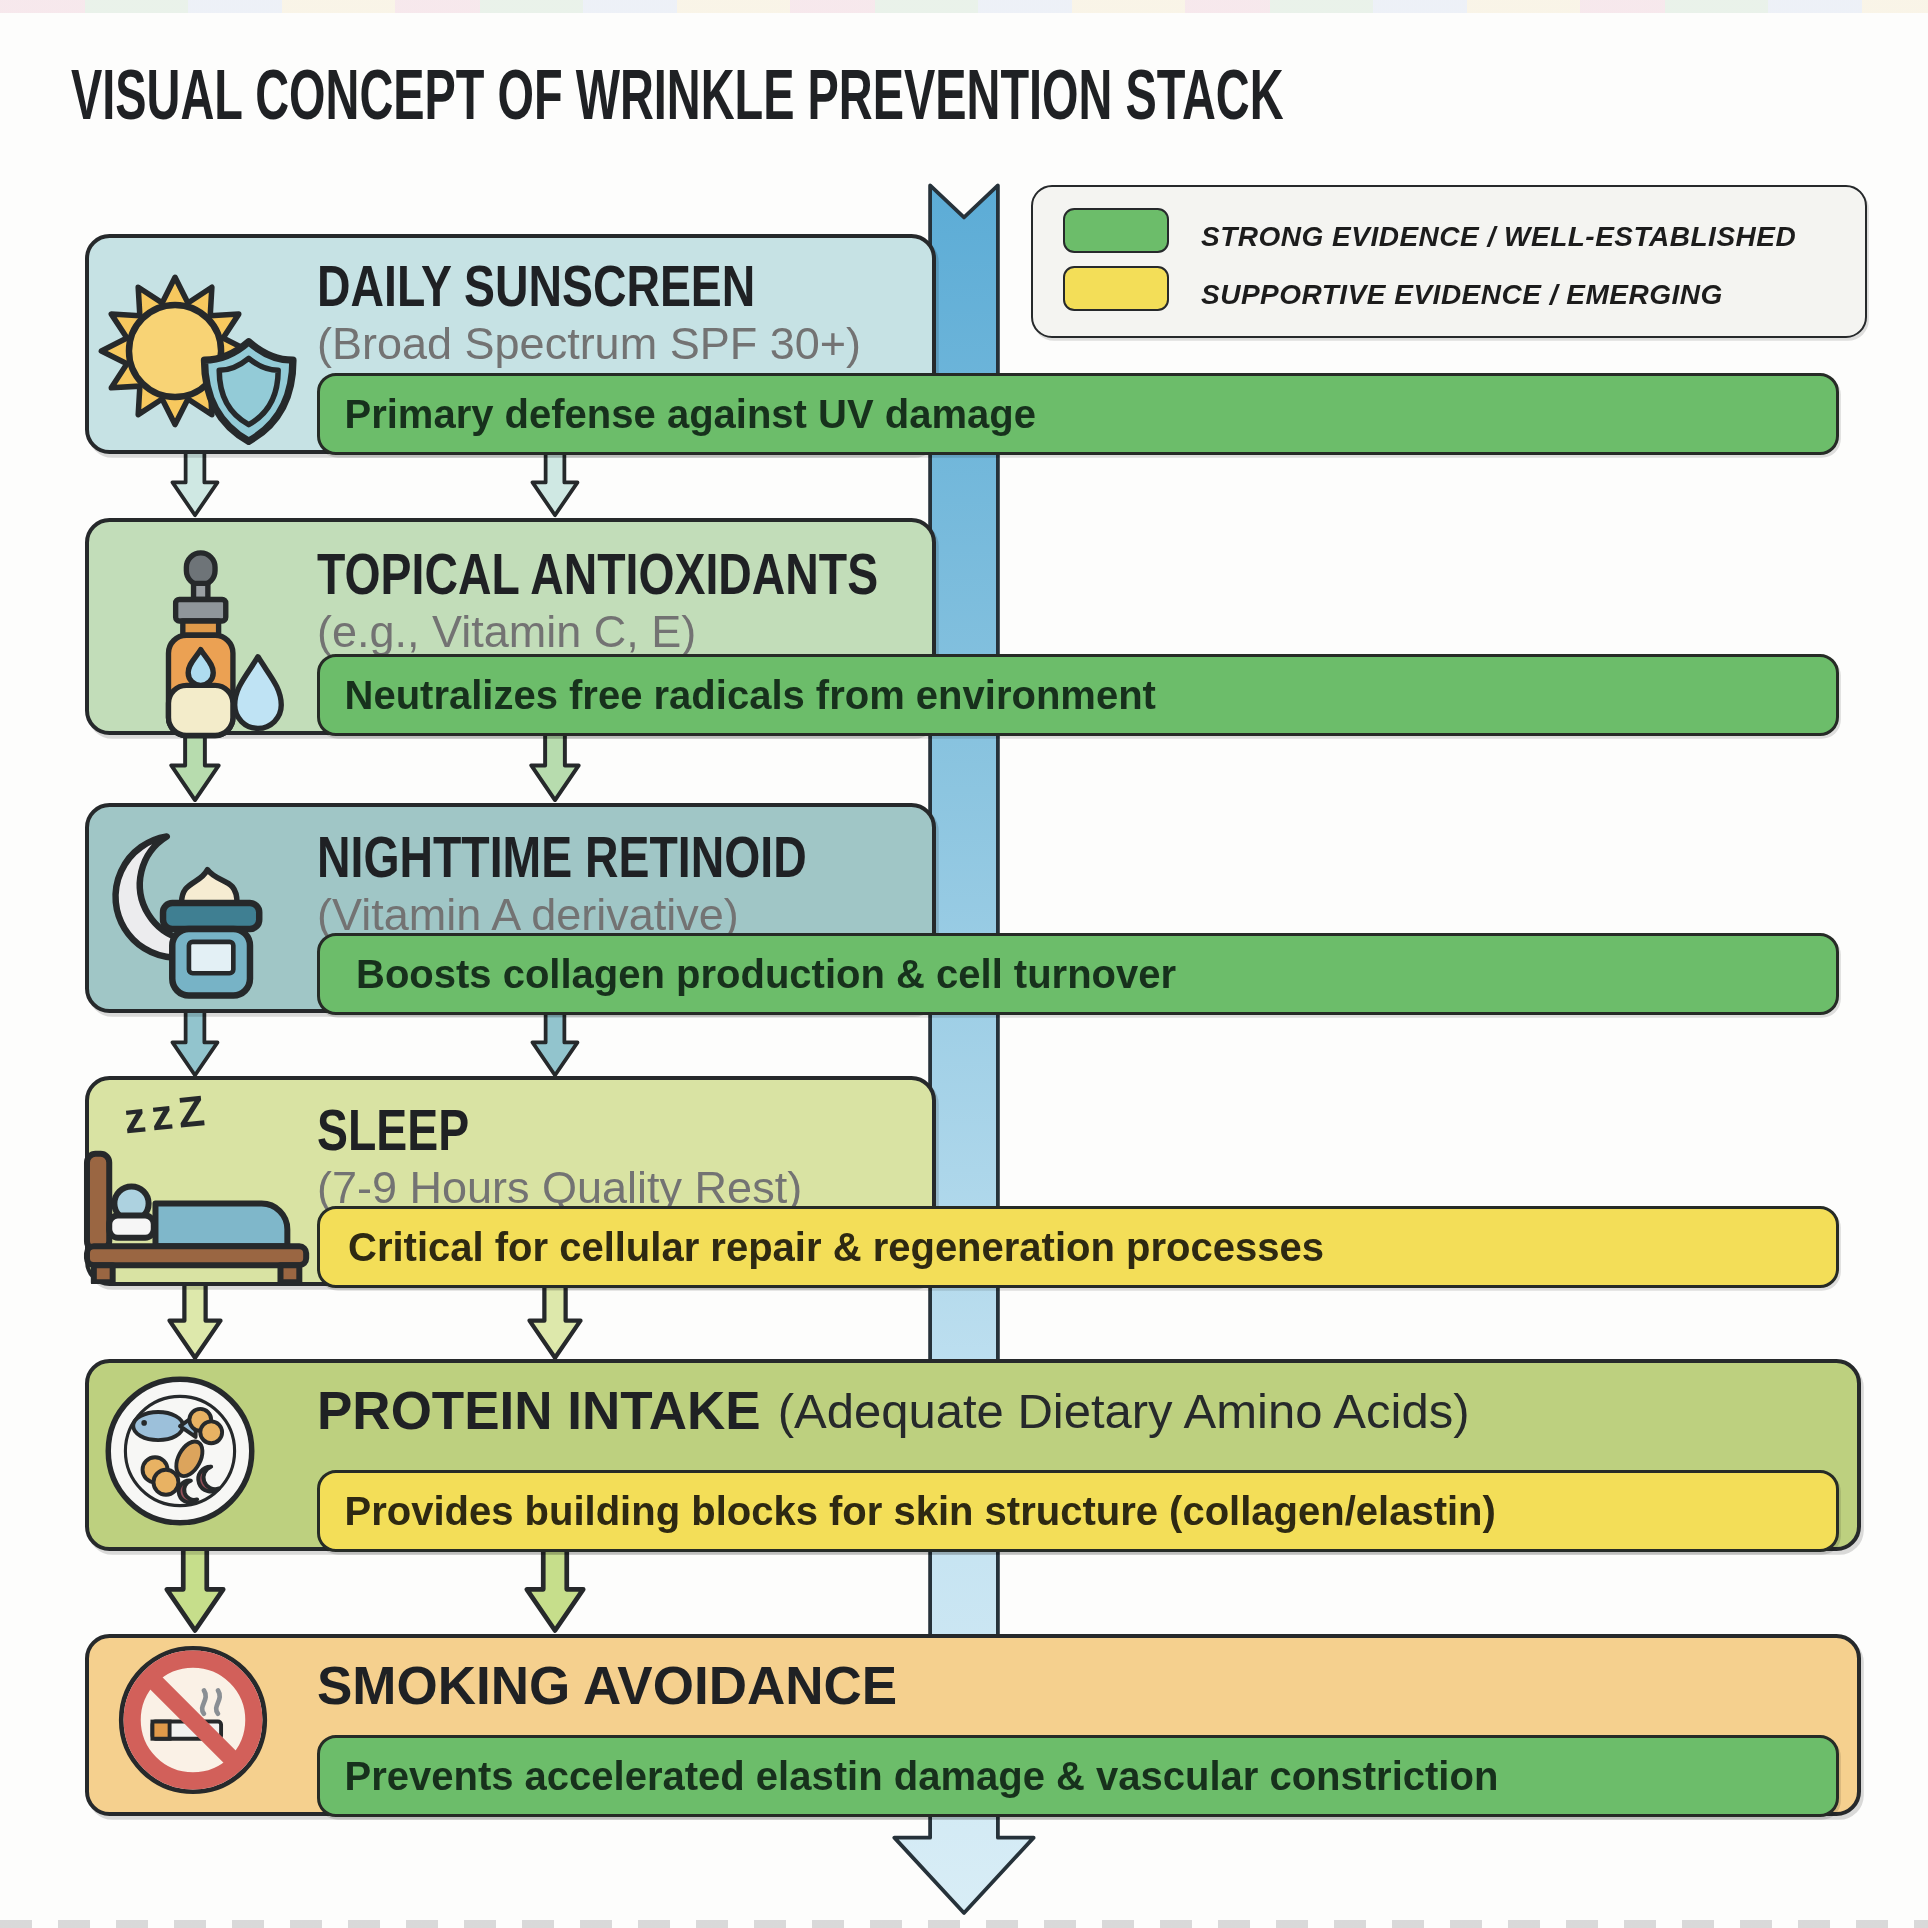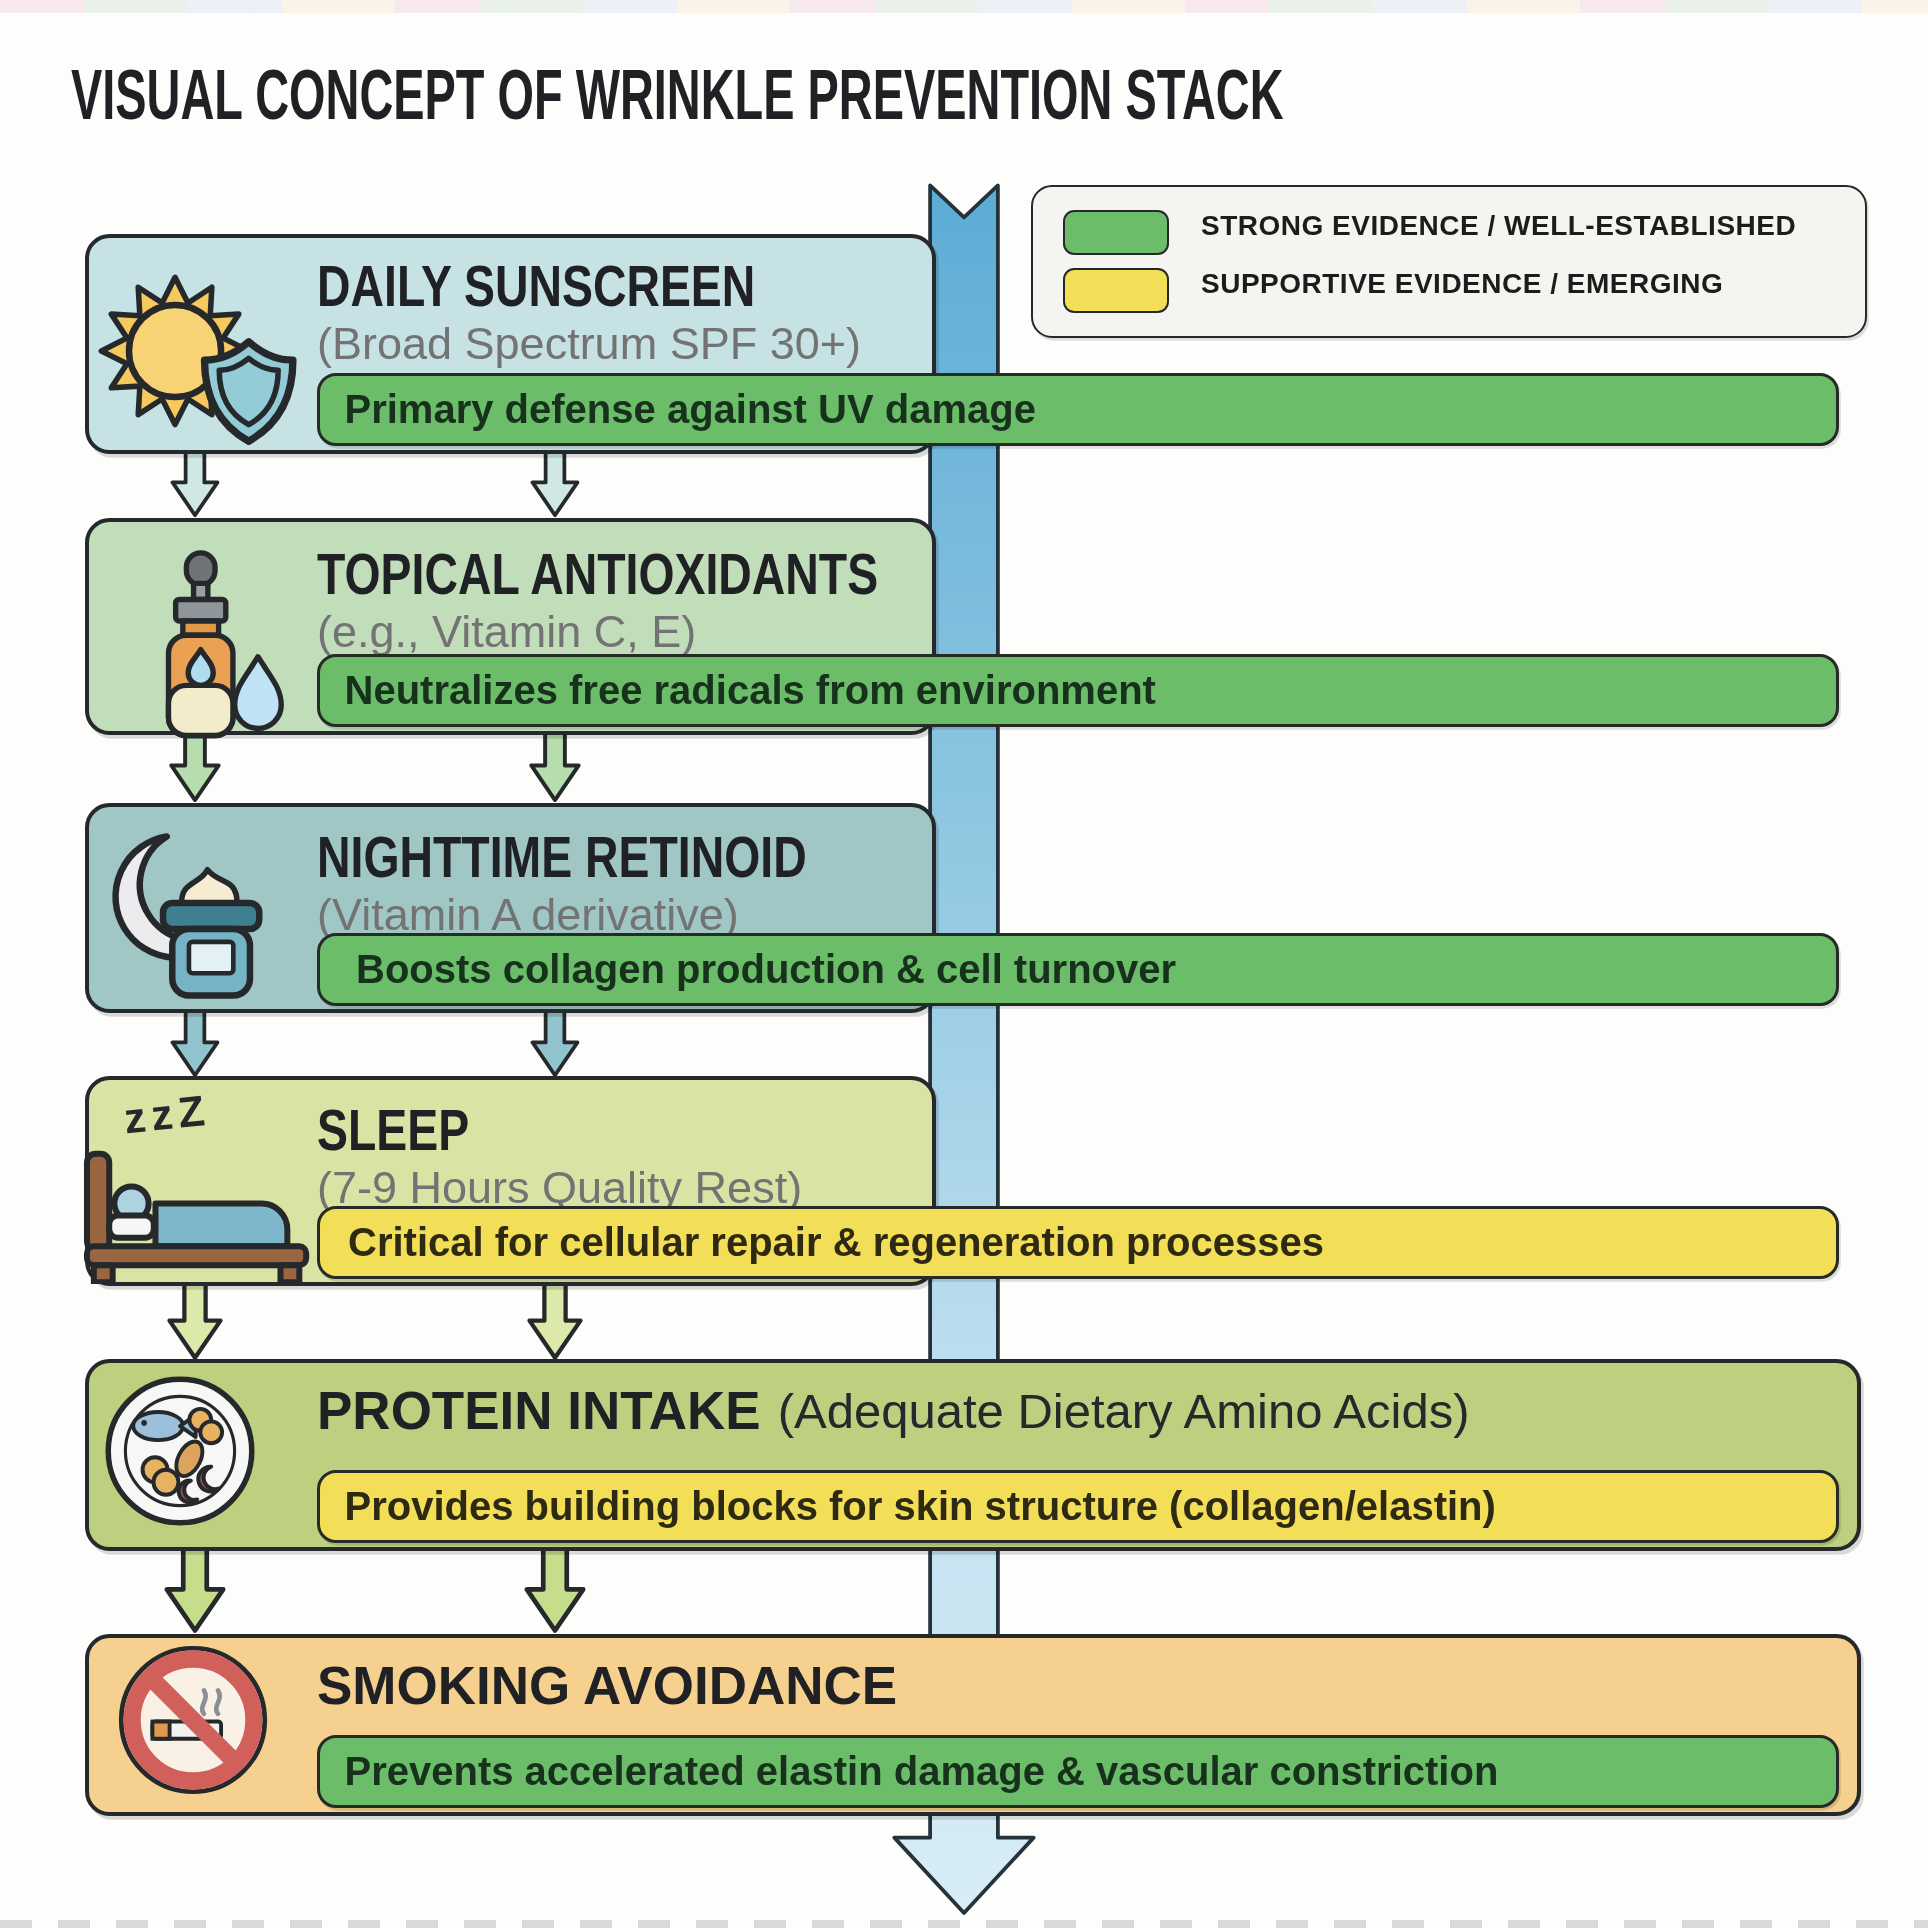--- a/index.html
+++ b/index.html
@@ -9,21 +9,21 @@
   .abs{position:absolute;}
 
   
   #main-title{left:71px;top:55px;font-size:70px;font-weight:800;color:#1f2124;
               letter-spacing:0px;white-space:nowrap;transform:scaleX(0.67);transform-origin:left top;}
 
   
   #legend{left:1031px;top:185px;width:832px;height:149px;background:#f4f4f1;
           border:2.8px solid #26292b;border-radius:21px;z-index:20;
           box-shadow:1.9px 2.8px 0 rgba(0,0,0,.12);}
-  .legend-row{position:absolute;left:30px;height:43px;display:flex;align-items:flex-start;}
+  .legend-row{position:absolute;left:30px;height:43px;display:flex;align-items:flex-end;font-style:italic;}
   .legend-row.r1{top:22.6px;} .legend-row.r2{top:81px;}
   .swatch{width:102px;height:41px;border:2.8px solid #26292b;border-radius:11.3px;flex:0 0 auto;}
   .swatch.strong{background:#6cbd6a;} .swatch.supportive{background:#f3de58;}
   .legend-label{margin-left:32px;font-size:28px;font-weight:700;color:#1c1c1c;
                 letter-spacing:0.5px;white-space:nowrap;}
 
   
   #flow-ribbon{left:0;top:0;z-index:5;}
 
   
@@ -44,21 +44,21 @@
   .inline-title .b{font-size:53px;font-weight:800;color:#1f2124;}
   .inline-title .r{font-size:49px;font-weight:400;color:#26292b;}
   #t1{left:317px;top:256px;} #st1{left:317px;top:320px;}
   #t2{left:317px;top:544px;} #st2{left:317px;top:608px;}
   #t3{left:317px;top:827px;} #st3{left:317px;top:891px;}
   #t4{left:317px;top:1100px;} #st4{left:317px;top:1164px;}
   #t5{left:317px;top:1380px;}
   #t6{left:317px;top:1655px;}
 
   
-  .bar{left:317px;width:1522px;height:73px;border:3.8px solid #262b26;border-radius:19px;
+  .bar{left:317px;width:1522px;height:82px;border:3.8px solid #262b26;border-radius:19px;
        z-index:30;display:flex;align-items:center;padding-left:24.5px;box-sizing:border-box;
        font-size:40px;font-weight:700;white-space:nowrap;box-shadow:1.9px 2.8px 0 rgba(0,0,0,.12);}
   .bar.strong{background:#6cbd6a;color:#17311c;}
   .bar.supportive{background:#f3de58;color:#2e2912;}
   #bar1{top:373px;} #bar2{top:654px;} #bar3{top:933px;padding-left:36px;}
   #bar4{top:1206px;padding-left:28px;} #bar5{top:1470px;} #bar6{top:1735px;}
 
   
   .gap-arrow{width:90px;z-index:8;}
   .gap-arrow polygon{stroke:#26292b;stroke-width:4;stroke-linejoin:round;}

